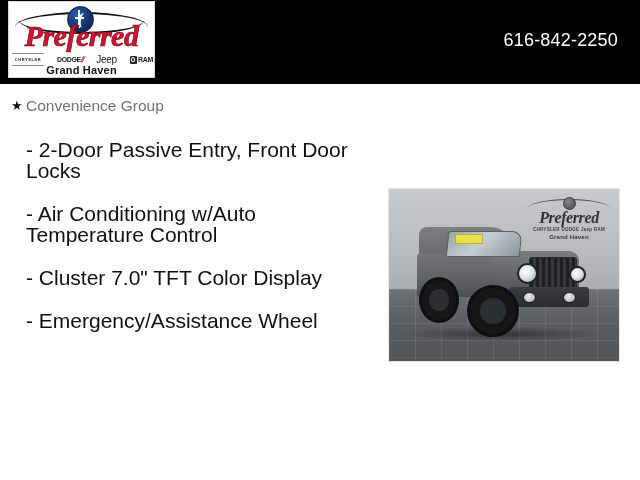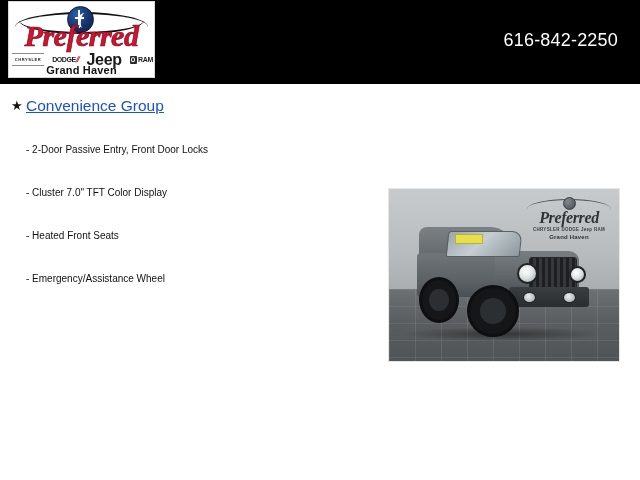--- a/index.html
+++ b/index.html
@@ -148,22 +148,22 @@
   }
   .brand-dodge .slashes {
     display: inline-block;
     color: #cf1b2b;
     font-weight: bold;
     transform: skewX(-18deg);
     letter-spacing: -1px;
     font-size: 8px;
   }
   .brand-jeep {
-    font-size: 16px;
-    font-weight: bold;
+    font-size: 10px;
+    font-weight: normal;
     letter-spacing: -0.3px;
   }
   .brand-ram {
     font-size: 7px;
     font-weight: bold;
     letter-spacing: -0.3px;
     display: flex;
     align-items: center;
     gap: 1px;
   }
@@ -224,25 +224,24 @@
   .star-bullet {
     font-size: 13px;
     line-height: 22px;
     color: #111111;
     width: 15px;
     flex: 0 0 15px;
   }
   .group-title {
     font-size: 15.5px;
     line-height: 22px;
-    color: #1d4ed8;
-    text-decoration: underline;
+    color: #737373;
   }
   .feature-item {
-    font-size: 10px;
+    font-size: 21px;
     line-height: 21px;
     color: #111111;
     margin: 0 0 0 26px;
     padding-top: 22px;
     max-width: 330px;
   }
   .feature-item.first-item { padding-top: 22px; }
 
   
   .vehicle-photo {
@@ -463,22 +462,22 @@
 </div>
 
 <div class="features">
 
   <div class="feature-group">
     <span class="star-bullet">★</span>
     <span class="group-title">Convenience Group</span>
   </div>
 
   <div class="feature-item first-item">- 2-Door Passive Entry, Front Door Locks</div>
+  <div class="feature-item">- Air Conditioning w/Auto Temperature Control</div>
   <div class="feature-item">- Cluster 7.0" TFT Color Display</div>
-  <div class="feature-item">- Heated Front Seats</div>
   <div class="feature-item">- Emergency/Assistance Wheel</div>
 </div>
 
 <div class="vehicle-photo">
   <div class="photo-bg-wall"></div>
   <div class="photo-bg-floor"></div>
   <div class="floor-tiles"></div>
 
   <div class="jeep-shadow"></div>
 

